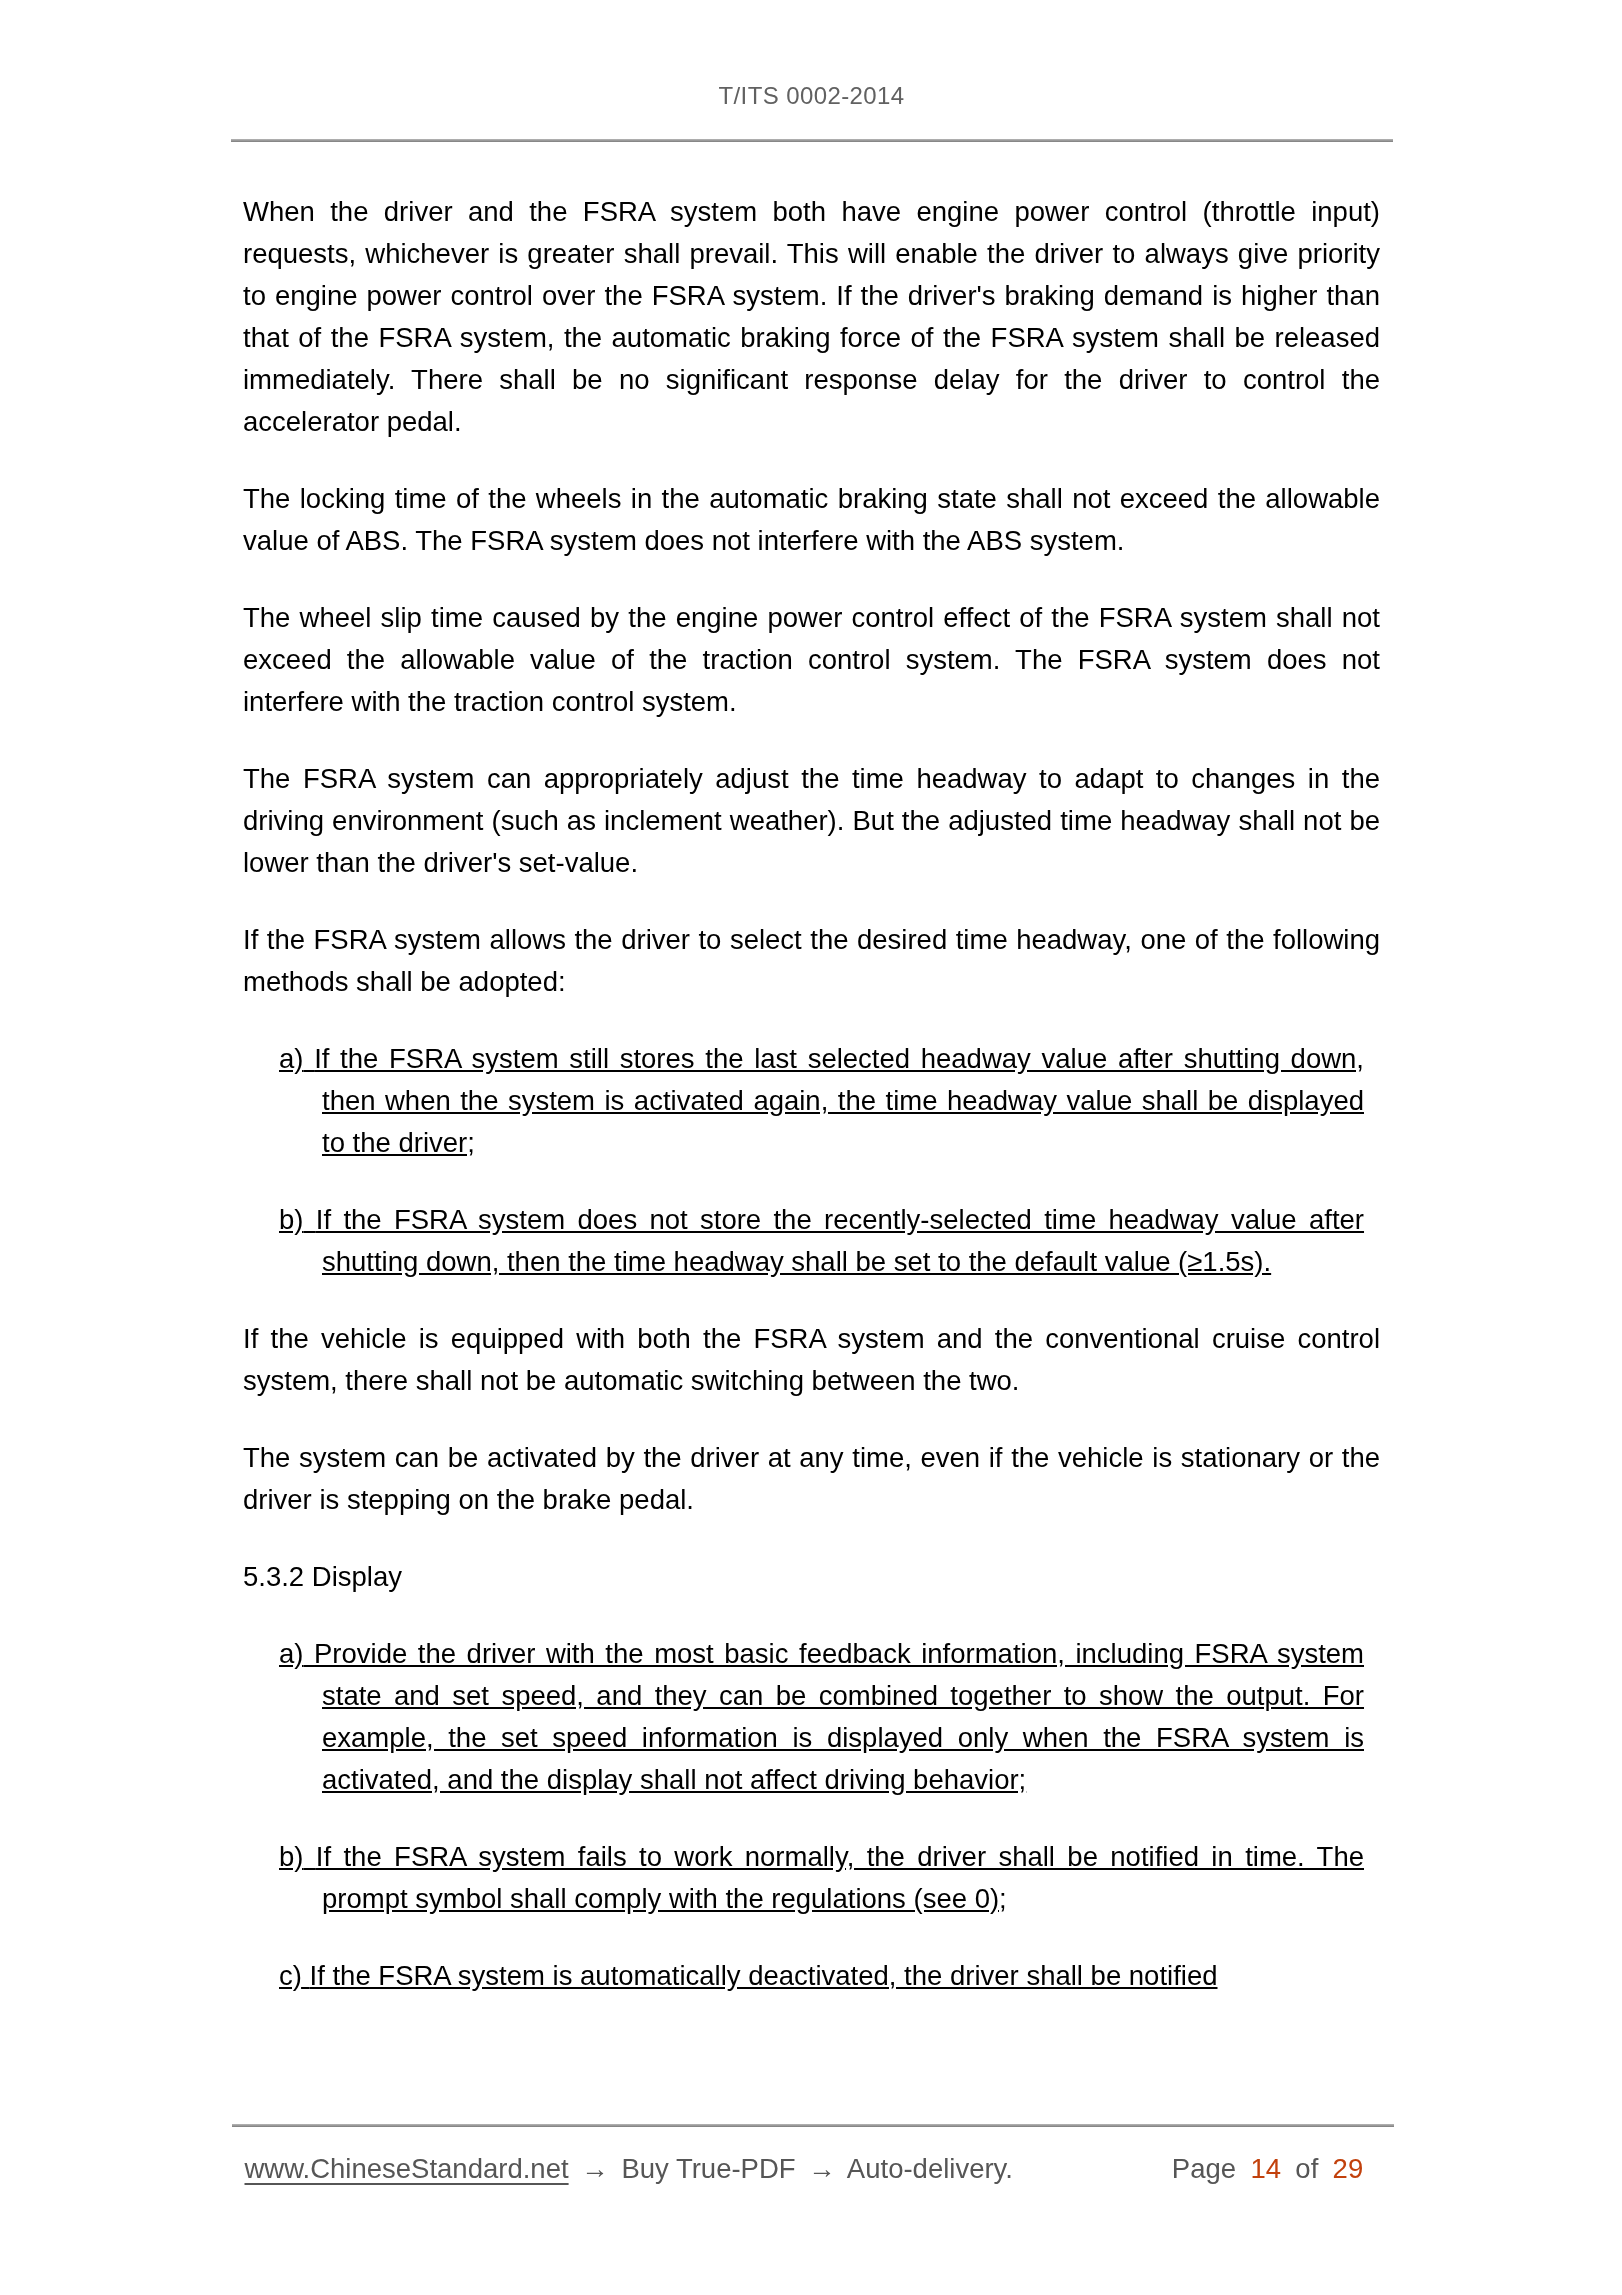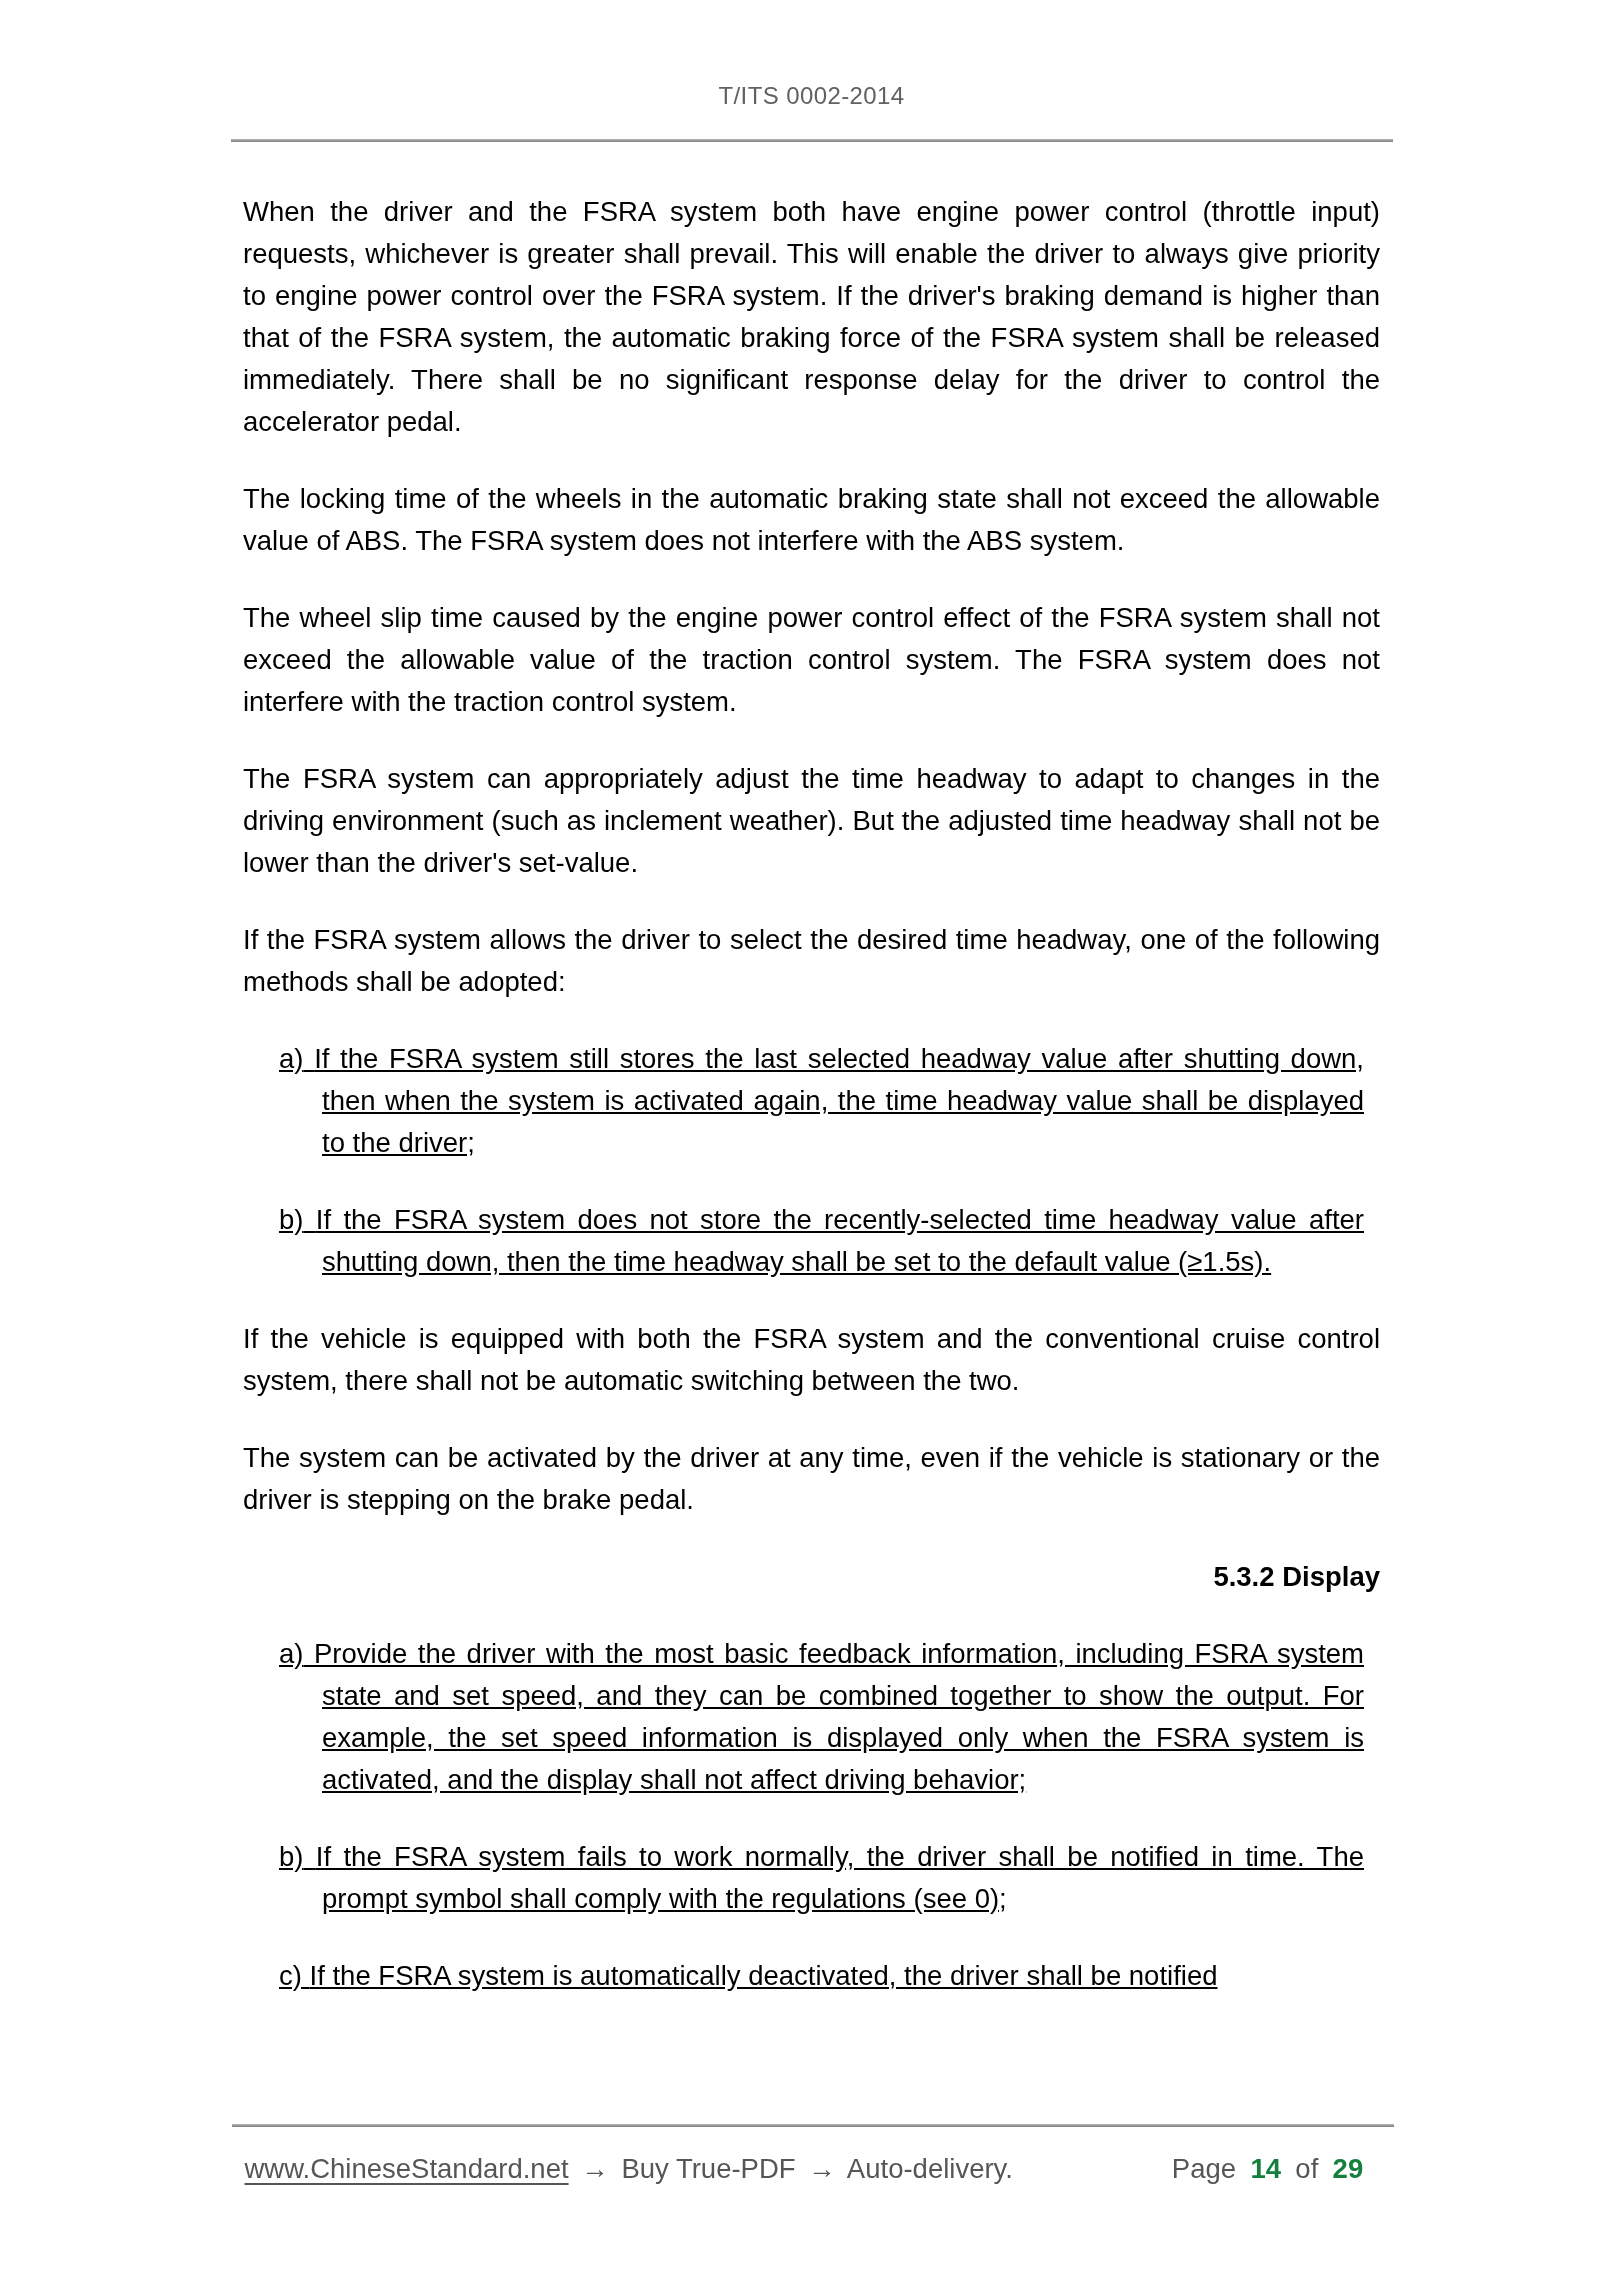--- a/index.html
+++ b/index.html
@@ -39,22 +39,22 @@
     padding: 37px 12.5px 0 12.5px;
     color: #000000;
     font-size: 27.5px;
     line-height: 42px;
     text-align: justify;
   }
   .para { margin: 12px 0 35px 0; }
   .heading {
     font-size: 27.5px;
     line-height: 42px;
-    font-weight: bold;
-    text-align: right;
+    font-weight: normal;
+    text-align: left;
     margin: 0 0 35px 0;
   }
   .li {
     margin: 0 16px 35px 0;
     padding-left: 79px;
     text-indent: -43px;
     text-decoration: underline;
   }
   .li:last-child { margin-bottom: 0; }
 
@@ -84,21 +84,21 @@
   .site-link {
     text-decoration: underline;
     text-decoration-thickness: 1.7px;
     text-underline-offset: 5px;
     cursor: pointer;
     color: #565656;
   }
   .arrow { font-weight: bold; }
   .page-indicator { padding-right: 18.3px; }
   .page-indicator span { margin-left: 6.7px; }
-  .page-num { font-weight: bold; color: #15803d; }
+  .page-num { font-weight: normal; color: #c2410c; }
 </style>
 </head>
 <body>
 
 <div class="page">
 
   <header class="doc-header col">
     <div class="header-title">T/ITS 0002-2014</div>
     <div class="header-rule"></div>
   </header>

